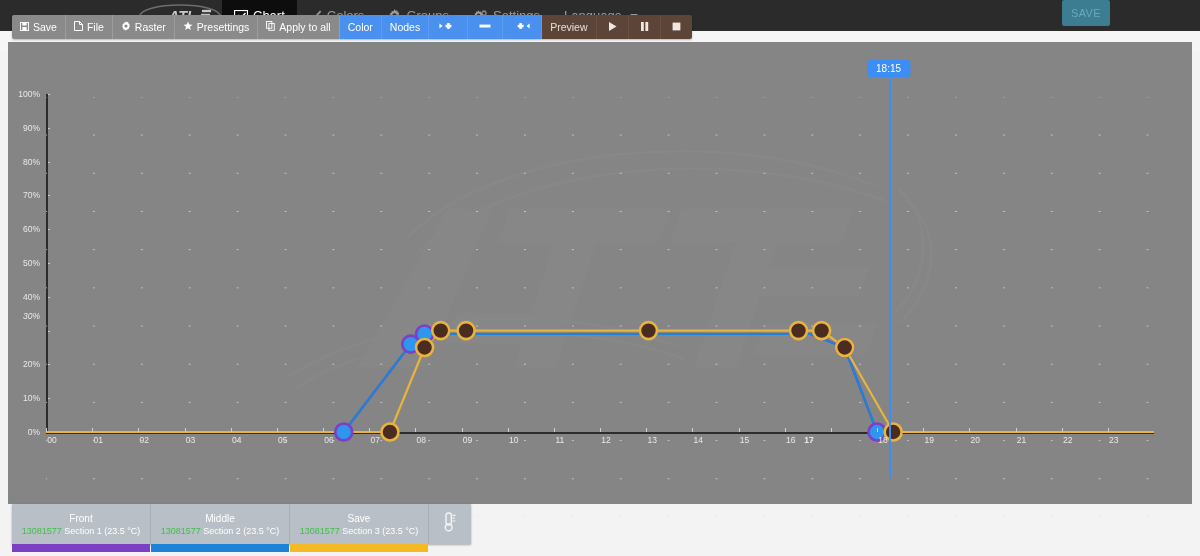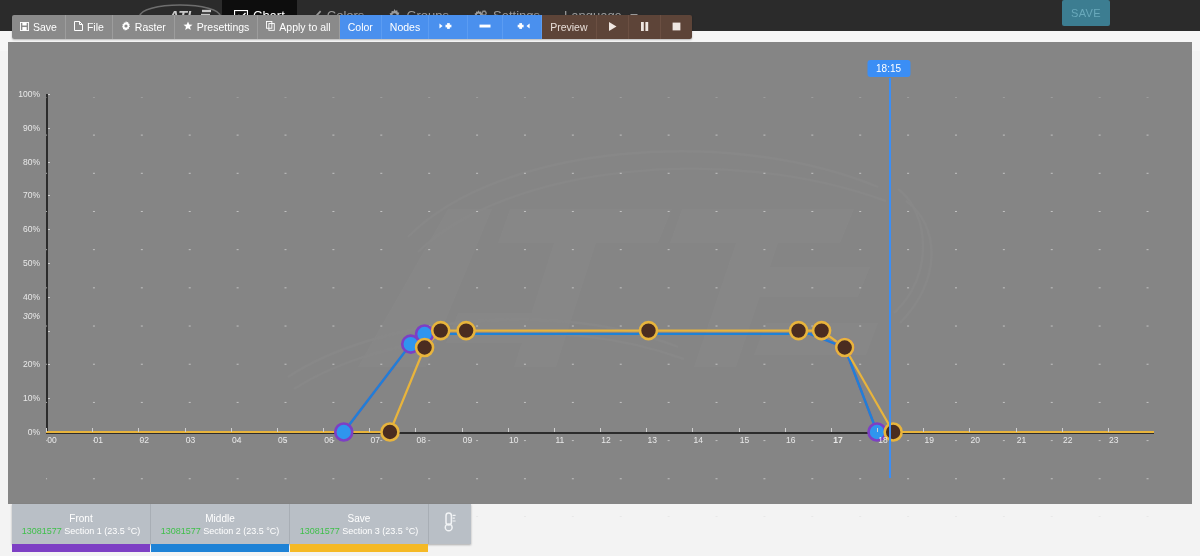--- a/index.html
+++ b/index.html
@@ -437,21 +437,21 @@
     <div class="xtick" style="left: 598px;">12</div>
     <div class="xtick-mark" style="left: 638.167px;"></div>
     <div class="xtick" style="left: 644.167px;">13</div>
     <div class="xtick-mark" style="left: 684.333px;"></div>
     <div class="xtick" style="left: 690.333px;">14</div>
     <div class="xtick-mark" style="left: 730.5px;"></div>
     <div class="xtick" style="left: 736.5px;">15</div>
     <div class="xtick-mark" style="left: 776.667px;"></div>
     <div class="xtick" style="left: 782.667px;">16</div>
     <div class="xtick-mark" style="left: 822.833px;"></div>
-    <div class="xtick" style="left: 830px; font-weight: bold;">17</div>
+    <div class="xtick" style="left: 801px; font-weight: bold;">17</div>
     <div class="xtick-mark" style="left: 869px;"></div>
     <div class="xtick" style="left: 875px;">18</div>
     <div class="xtick-mark" style="left: 915.167px;"></div>
     <div class="xtick" style="left: 921.167px;">19</div>
     <div class="xtick-mark" style="left: 961.333px;"></div>
     <div class="xtick" style="left: 967.333px;">20</div>
     <div class="xtick-mark" style="left: 1007.5px;"></div>
     <div class="xtick" style="left: 1013.5px;">21</div>
     <div class="xtick-mark" style="left: 1053.67px;"></div>
     <div class="xtick" style="left: 1059.67px;">22</div>

